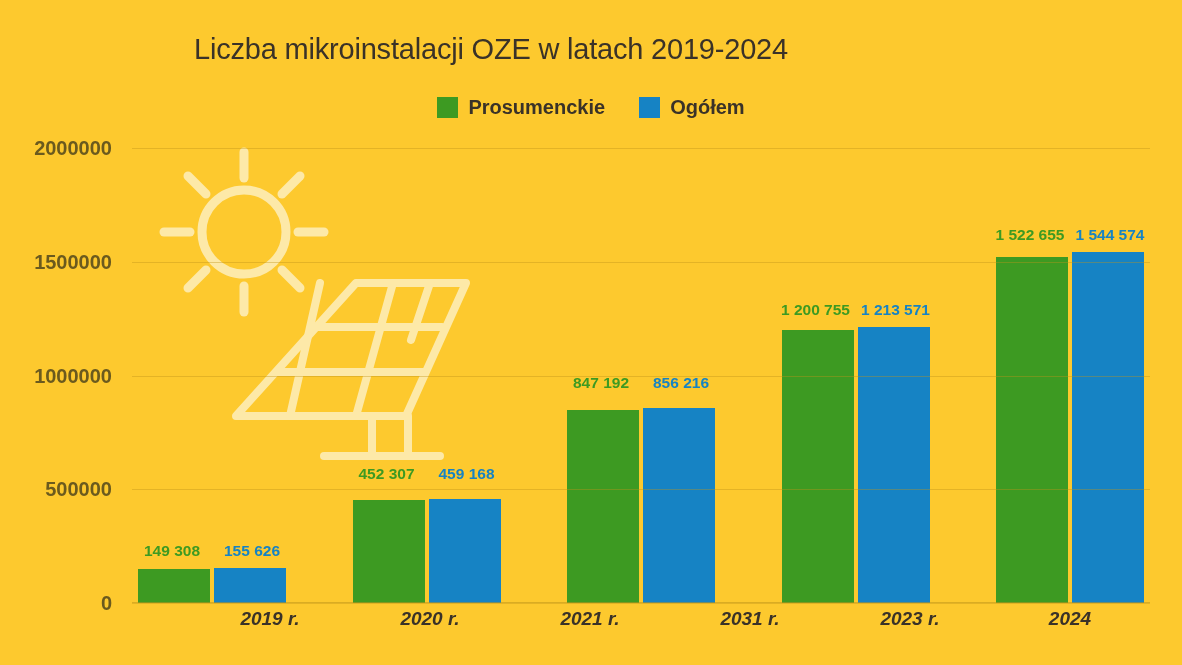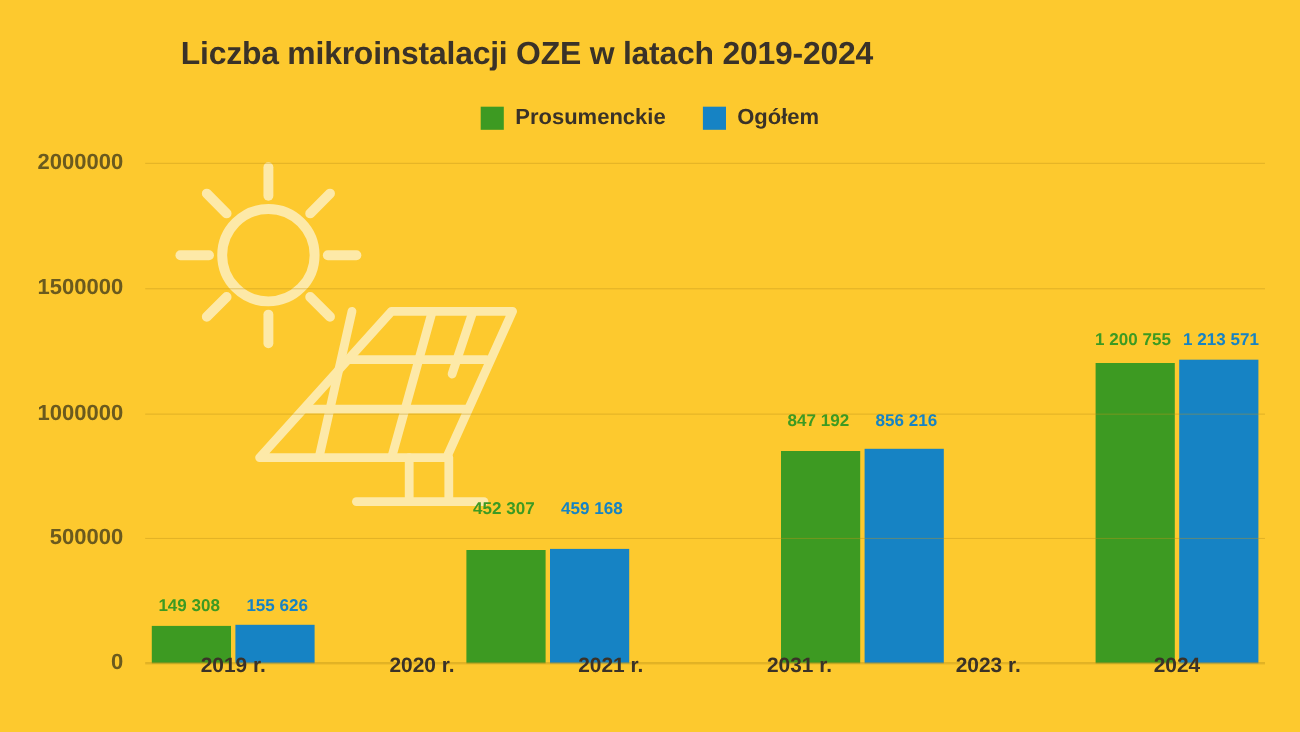--- a/index.html
+++ b/index.html
@@ -18,25 +18,25 @@
     position: absolute;
     inset: 0;
     width: 1182px;
     height: 665px;
   }
 
   
   .chart-title {
     position: absolute;
     top: 33px;
-    left: 4px;
+    left: 16px;
     width: 950px;
     text-align: center;
     font-size: 29px;
-    font-weight: bold;
+    font-weight: normal;
     color: #3A3228;
     letter-spacing: -0.2px;
     white-space: nowrap;
   }
 
   
   .legend {
     position: absolute;
     top: 96px;
     left: 0;
@@ -164,24 +164,25 @@
     font-weight: bold;
     white-space: nowrap;
   }
   .value-label.green { color: #3D9A22; }
   .value-label.blue  { color: #1683C4; }
 
   
   .x-axis {
     position: absolute;
     left: 132px;
-    top: 595px;
+    top: 608px;
     width: 1018px;
     display: flex;
-    justify-content: space-between;
+    justify-content: flex-end;
+    font-style: italic;
   }
   .x-label {
     width: 160px;
     text-align: center;
     font-size: 19px;
     font-weight: bold;
     color: #3A3228;
     white-space: nowrap;
   }
 </style>
@@ -242,21 +243,21 @@
           <div class="value-labels" style="top: 393.595px;">
             <div class="value-label green">149 308</div>
             <div class="value-label blue">155 626</div>
           </div>
           <div class="bars">
             <div class="bar green" title="Prosumenckie 2019 r.: 149 308" style="height: 33.9676px;"></div>
             <div class="bar blue" title="Ogółem 2019 r.: 155 626" style="height: 35.4049px;"></div>
           </div>
         </div>
         <div class="group">
-          <div class="value-labels" style="top: 306px;">
+          <div class="value-labels" style="top: 317px;">
             <div class="value-label green">452 307</div>
             <div class="value-label blue">459 168</div>
           </div>
           <div class="bars">
             <div class="bar green" title="Prosumenckie 2020 r.: 452 307" style="height: 102.9px;"></div>
             <div class="bar blue" title="Ogółem 2020 r.: 459 168" style="height: 104.461px;"></div>
           </div>
         </div>
         <div class="group">
           <div class="value-labels" style="top: 226px;">
@@ -269,20 +270,30 @@
           </div>
         </div>
         <div class="group">
           <div class="value-labels" style="top: 152.913px;">
             <div class="value-label green">1 200 755</div>
             <div class="value-label blue">1 213 571</div>
           </div>
           <div class="bars">
             <div class="bar green" title="Prosumenckie 2022 r.: 1 200 755" style="height: 273.172px;"></div>
             <div class="bar blue" title="Ogółem 2022 r.: 1 213 571" style="height: 276.087px;"></div>
+          </div>
+        </div>
+        <div class="group">
+          <div class="value-labels" style="top: 77.6094px;">
+            <div class="value-label green">1 522 655</div>
+            <div class="value-label blue">1 544 574</div>
+          </div>
+          <div class="bars">
+            <div class="bar green" title="Prosumenckie 2024: 1 522 655" style="height: 346.404px;"></div>
+            <div class="bar blue" title="Ogółem 2024: 1 544 574" style="height: 351.391px;"></div>
           </div>
         </div>
       </div>
   <div class="gridline" style="top: 455px;"></div>
       <div class="gridline" style="top: 341.25px;"></div>
       <div class="gridline" style="top: 227.5px;"></div>
       <div class="gridline" style="top: 113.75px;"></div>
       <div class="gridline" style="top: 0px;"></div>
       <div class="axis-baseline"></div>
     </div>

